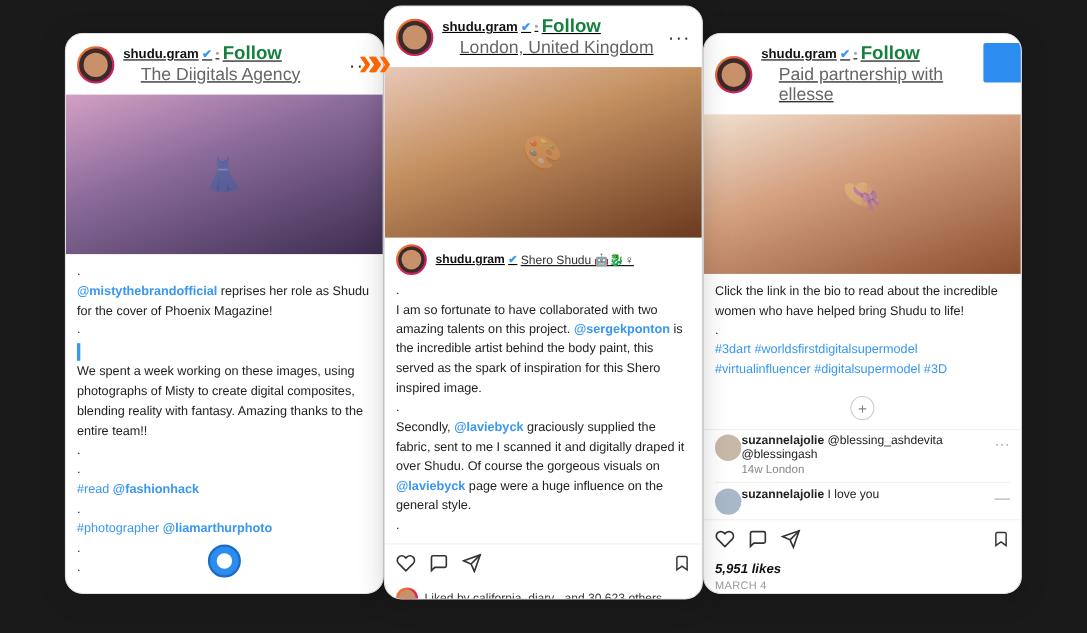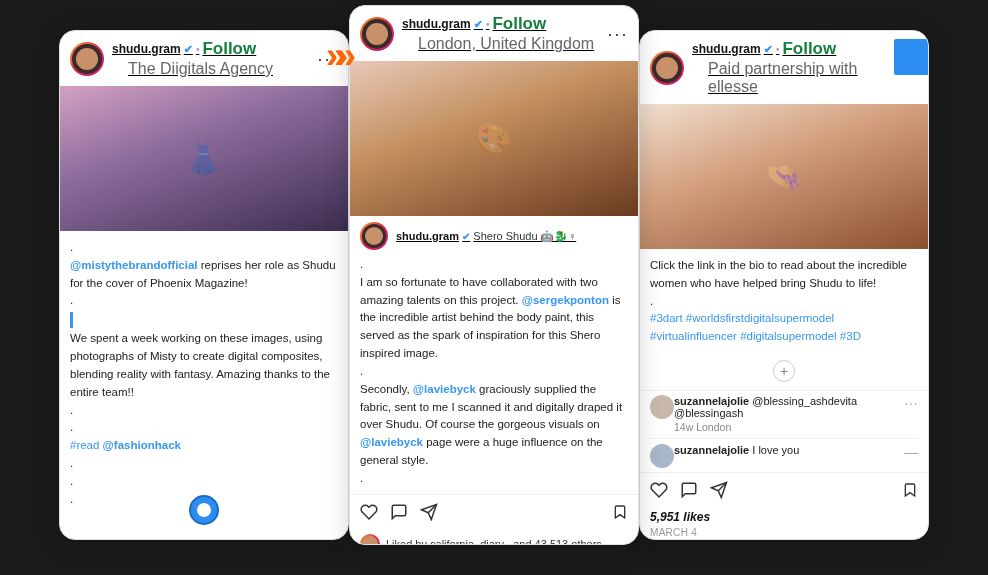--- a/index.html
+++ b/index.html
@@ -362,20 +362,24 @@
       <div class="post-text"><span>.</span></div>
       <div style="width:3px;height:16px;background:#3897f0;margin:2px 0;"></div>
       <div class="post-text">We spent a week working on these images, using photographs of Misty to create digital composites, blending reality with fantasy. Amazing thanks to the entire team!!</div>
       <div class="post-text"><span>.</span></div>
       <div class="post-text"><span>.</span></div>
       <div class="post-text">
         <span class="hashtag">#read </span>
         <span class="mention">@fashionhack</span>
       </div>
       <div class="post-text"><span>.</span></div>
+      <div class="post-text">
+        <span class="hashtag">#photographer </span>
+        <span class="mention">@liamarthurphoto</span>
+      </div>
       <div class="post-text"><span>.</span></div>
       <div class="post-text"><span>.</span></div>
     </div>
 
     <div class="blue-circle"></div>
   </div>
 
   <div class="chevrons-wrapper">
     <span style="font-size:36px;color:#ff6600;font-weight:900;letter-spacing:-10px;line-height:1;">»»</span>
   </div>
@@ -460,21 +464,21 @@
         <svg width="16" height="18" viewBox="0 0 24 24" fill="none" stroke="#333" stroke-width="2">
             <path d="M19 21l-7-5-7 5V5a2 2 0 0 1 2-2h10a2 2 0 0 1 2 2z"></path>
           </svg>
       </span>
     </div>
 
     <div class="liked-by">
       <div class="liked-avatar">
         <div style="width:16px;height:16px;border-radius:50%;background:#c8916a;"></div>
       </div>
-      <span>Liked by california_diary_ and 43,513 others</span>
+      <span>Liked by california_diary_ and 30,623 others</span>
     </div>
 
   </div>
 
   <div class="card card-right" style="position:relative;">
 
     <div class="blue-square"></div>
 
     <div class="post-header">
       <div class="avatar">

